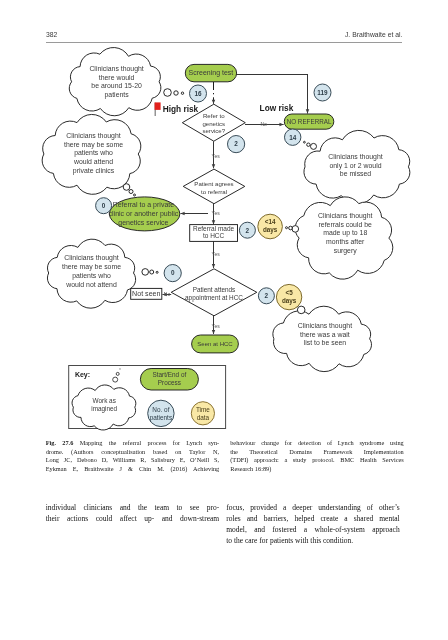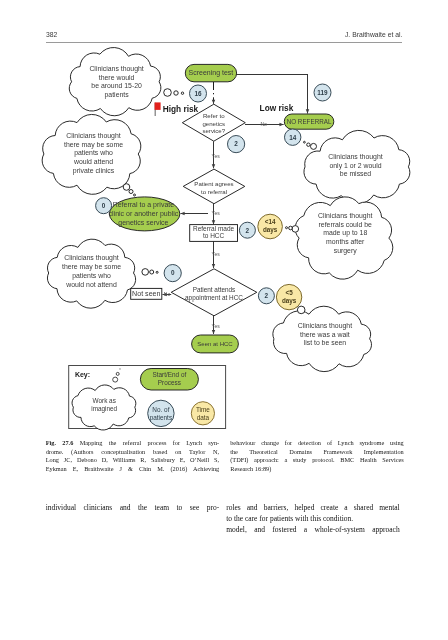--- a/index.html
+++ b/index.html
@@ -270,20 +270,22 @@
         <div class="jline">behaviour change for detection of Lynch syndrome using</div>
         <div class="jline">the Theoretical Domains Framework Implementation</div>
         <div class="jline">(TDFI) approach: a study protocol. BMC Health Services</div>
         <div class="jline last">Research 16:89)</div>
       </div>
   </div>
 
   <div class="body-cols">
     <div class="b-col" id="bodl">
         <div class="jline">individual clinicians and the team to see pro-</div>
+        <div class="jline">their actions could affect up- and down-stream</div>
       </div>
     <div class="b-col" id="bodr">
+        <div class="jline">focus, provided a deeper understanding of other’s</div>
         <div class="jline">roles and barriers, helped create a shared mental</div>
+        <div class="jline">model, and fostered a whole-of-system approach</div>
         <div class="jline last">to the care for patients with this condition.</div>
-        <div class="jline">model, and fostered a whole-of-system approach</div>
       </div>
   </div>
 </div>
 
 </body></html>

